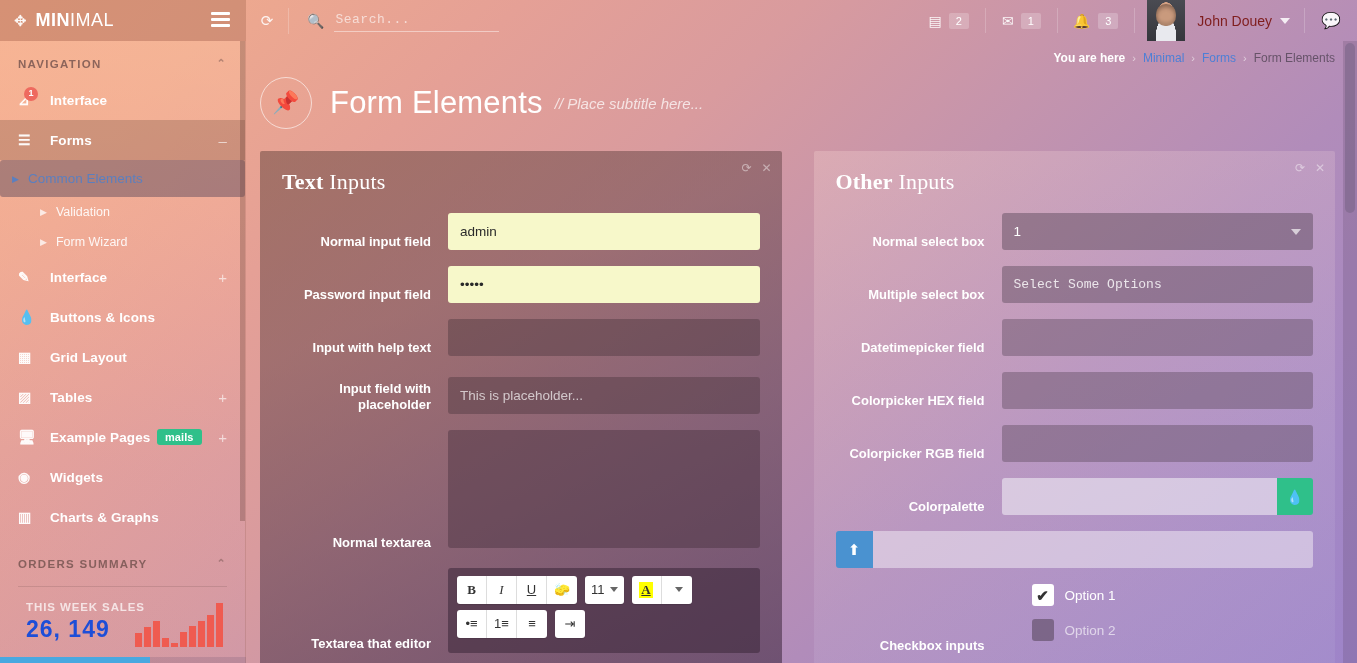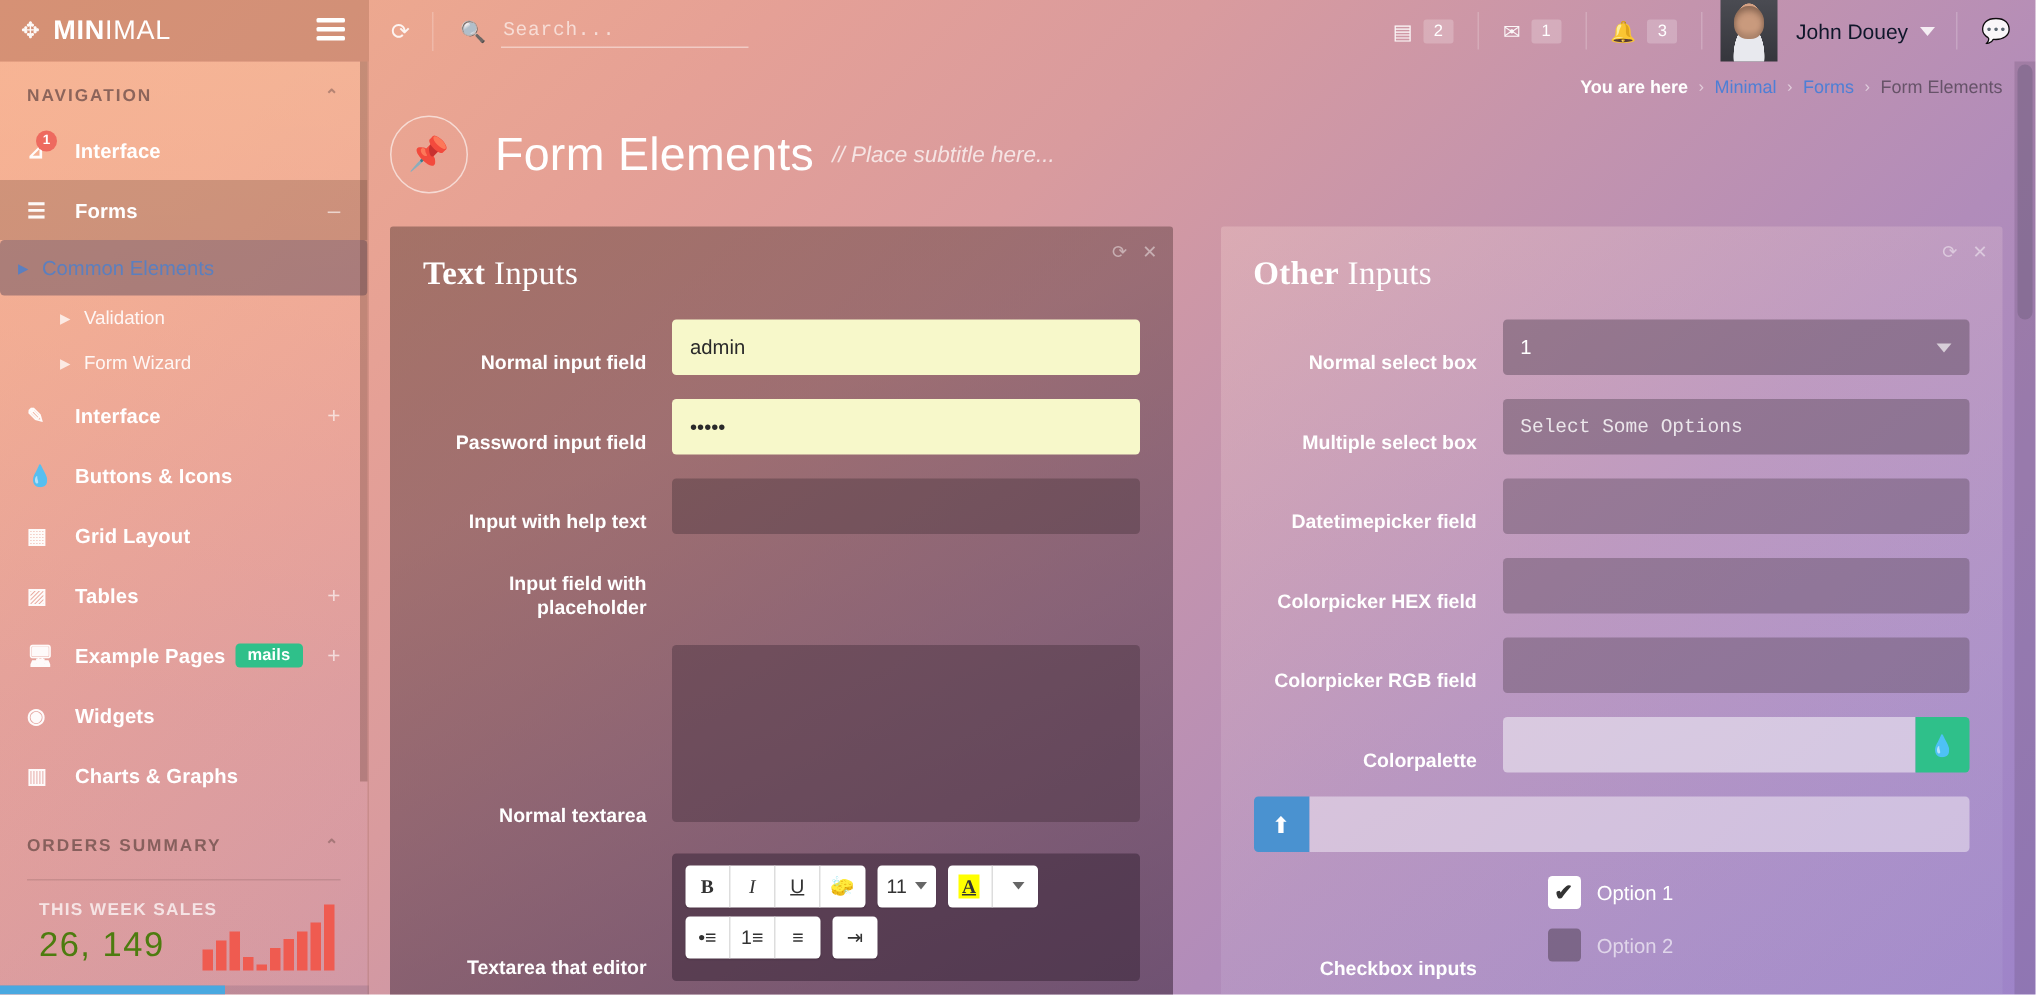--- a/index.html
+++ b/index.html
@@ -85,21 +85,21 @@
       linear-gradient(#4a4b52, #35363c);
     overflow: hidden; position: relative;
   }
   .avatar::after {
     content: ""; position: absolute; left: 9px; top: 4px;
     width: 20px; height: 22px; border-radius: 48% 48% 45% 45%;
     background: #c99a7d;
     box-shadow: inset 0 -4px 3px rgba(0,0,0,.12), inset 0 3px 4px rgba(60,40,30,.45);
   }
   .username {
-    color: #0f172a; font-size: 14px; padding: 0 8px 0 12px; cursor: pointer;
+    color: #7f1d1d; font-size: 14px; padding: 0 8px 0 12px; cursor: pointer;
   }
   .caret-down {
     width: 0; height: 0; border-left: 5px solid transparent;
     border-right: 5px solid transparent; border-top: 6px solid rgba(255,255,255,.85);
     margin-right: 14px; cursor: pointer;
   }
   .tb-chat {
     padding: 0 16px; color: rgba(255,255,255,.92); font-size: 16px; cursor: pointer;
   }
 
@@ -156,21 +156,21 @@
   .sb-sub.sel .arw { color: #5b7fbf; }
   .pill {
     background: #2fc08a; color: #fff; font-size: 11px; font-weight: 700;
     border-radius: 3px; padding: 2px 8px; margin-left: auto; margin-right: 10px;
   }
   .sb-divider { height: 1px; background: rgba(120,80,80,.22); margin: 6px 18px 0; }
   .sales-box { padding: 14px 26px 0; position: relative; }
   .sales-label {
     color: rgba(255,255,255,.72); font-size: 11.5px; letter-spacing: .9px; font-weight: 600;
   }
-  .sales-val { color: #4d7c0f; font-size: 23px; font-weight: 400; margin-top: 3px; letter-spacing: 1px; }
+  .sales-val { color: #1d4ed8; font-size: 23px; font-weight: 700; margin-top: 3px; letter-spacing: 1px; }
   .spark {
     position: absolute; right: 22px; bottom: -4px;
     display: flex; align-items: flex-end; gap: 2px; height: 48px;
   }
   .spark i { display: block; width: 7px; background: #ef5b50; }
 
   
   .content { position: absolute; left: 246px; top: 41px; right: 0; bottom: 0; }
   .crumbs {
     display: flex; align-items: center; justify-content: flex-end;
@@ -539,20 +539,23 @@
 
         <div class="frow">
           <div class="flabel">Input with help text</div>
           <div class="fctrl">
             <input class="inp inp-dark" value="" style="">
           </div>
         </div>
 
         <div class="frow">
           <div class="flabel">Input field with placeholder</div>
+          <div class="fctrl">
+            <input class="inp inp-dark" placeholder="This is placeholder..." style="">
+          </div>
         </div>
 
         <div class="frow">
           <div class="flabel">Normal textarea</div>
           <div class="fctrl">
             <textarea class="tarea" style=""></textarea>
           </div>
         </div>
 
         <div class="frow">

